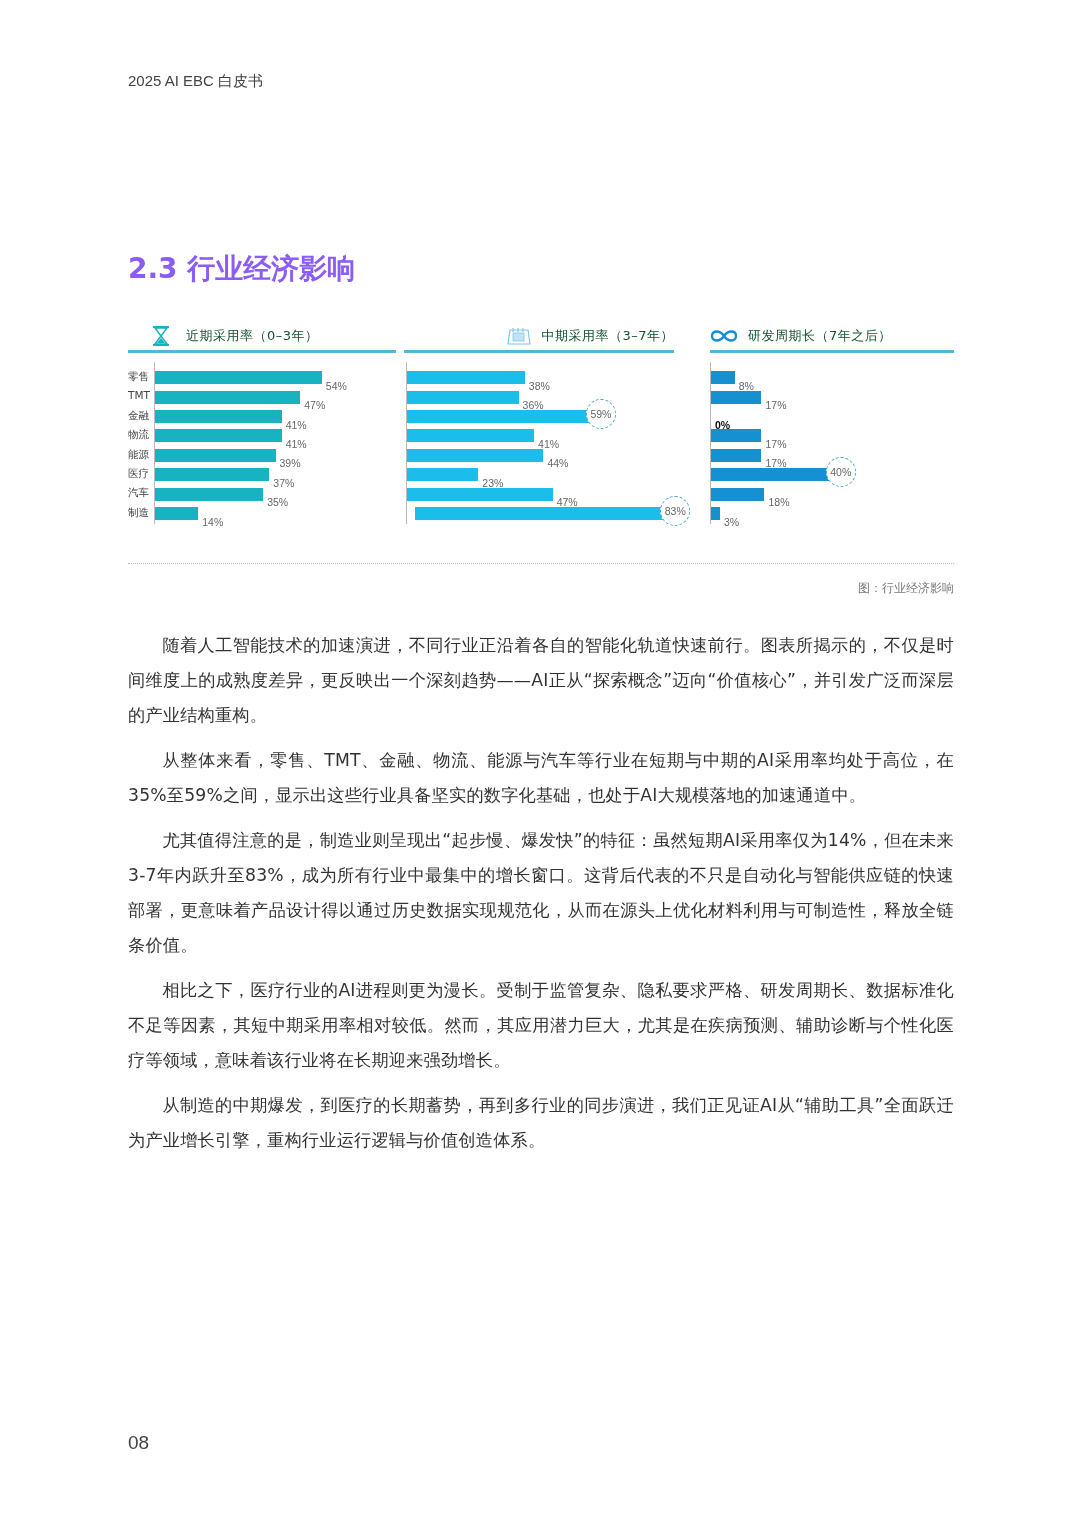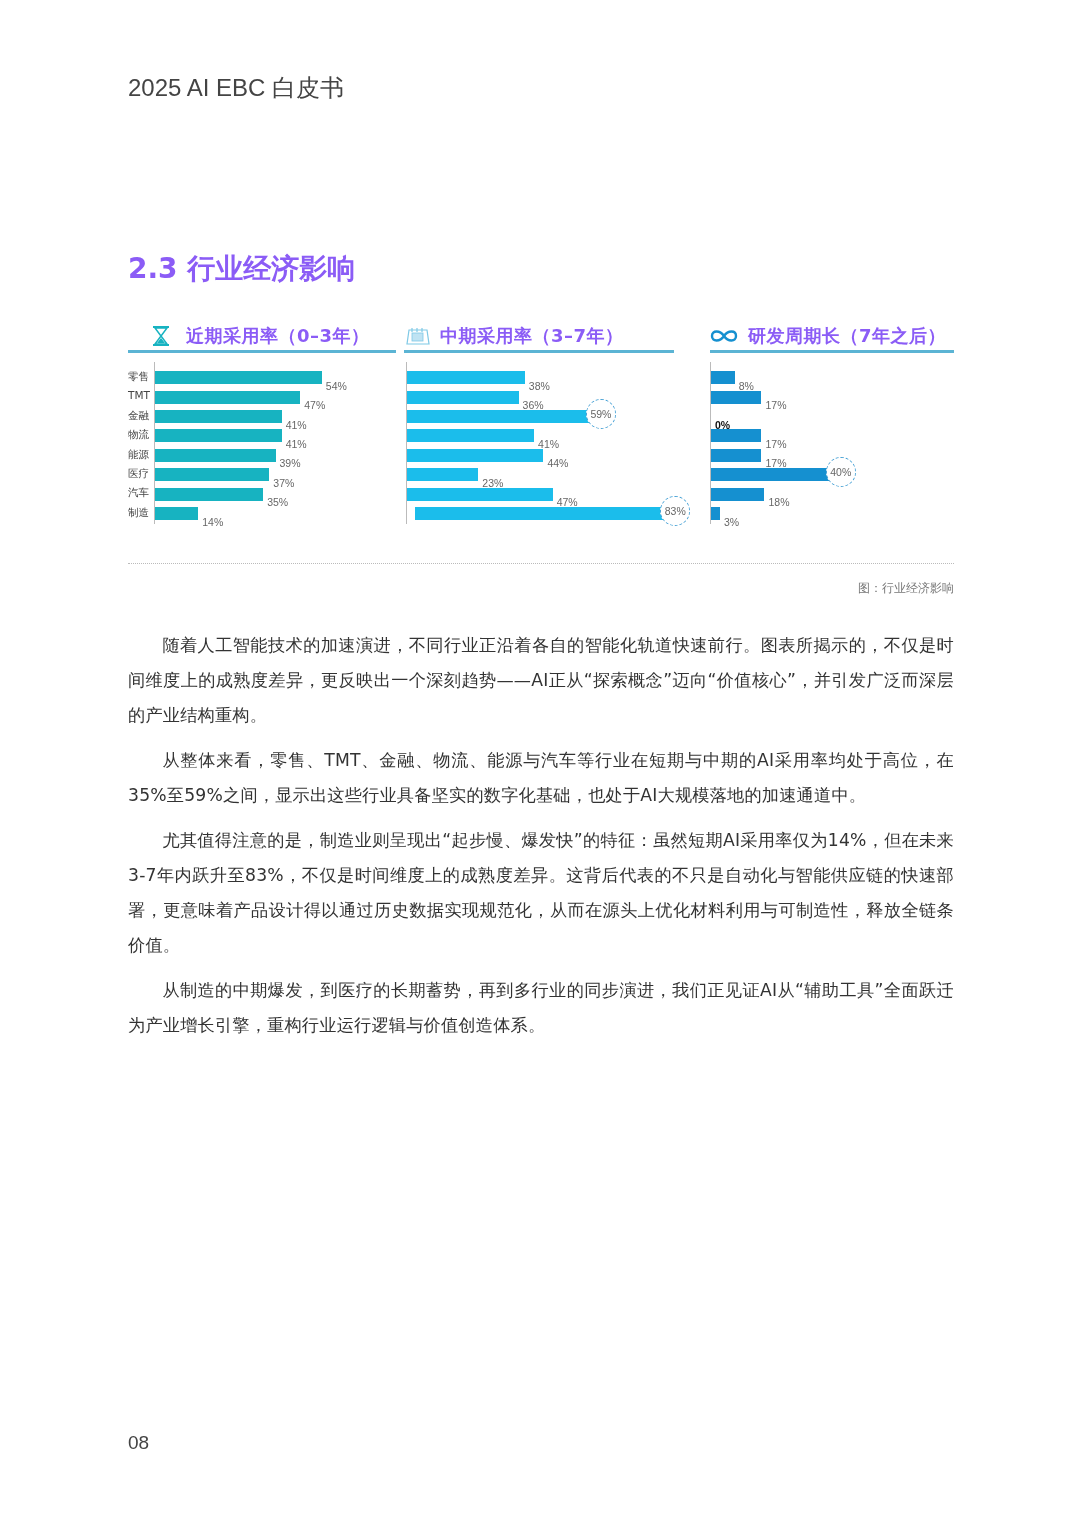--- a/index.html
+++ b/index.html
@@ -2,34 +2,34 @@
 <html><head>
 <meta charset="utf-8">
 <style>
   html, body { margin: 0; padding: 0; }
   body {
     width: 1080px; height: 1525px; background: #ffffff; position: relative;
     font-family: "DejaVu Sans", "Liberation Sans", sans-serif; color: #333;
     overflow: hidden;
   }
   .running-header {
-    position: absolute; left: 128px; top: 72px; font-size: 24px; color: #444;
+    position: absolute; left: 128px; top: 72px; font-size: 15px; color: #444;
     font-family: "Liberation Sans", "DejaVu Sans", sans-serif;
   }
   .section-title {
     position: absolute; left: 128px; top: 250px; font-size: 28px; font-weight: bold;
     color: #8b5cf6;
   }
   .panel { position: absolute; top: 322px; }
   .panel-header {
     display: flex; align-items: center; height: 28px; border-bottom: 3px solid #5bb4d4;
     padding-left: 24px; box-sizing: border-box; height: 31px;
   }
   .panel-header .icon { width: 26px; height: 22px; margin-right: 8px; display: flex; align-items: center; }
-  .panel-header .label { font-size: 18px; font-weight: bold; color: #8b5cf6; letter-spacing: 0.5px; }
+  .panel-header .label { font-size: 13px; font-weight: normal; color: #14532d; letter-spacing: 0.5px; }
   .chart-area { position: absolute; top: 40px; left: 0; }
   .axis { position: absolute; top: 0; width: 1px; background: #bbb; height: 162px; }
   .row { position: absolute; height: 19.5px; display: flex; align-items: center; }
   .row-label {
     position: absolute; width: 30px; text-align: left; font-size: 10.5px; color: #444;
   }
   .bar { height: 13px; }
   .val { font-size: 10.5px; color: #666; margin-left: 4px; font-family: "Liberation Sans", sans-serif; margin-top: 16px; }
   .val.zero { color: #111; font-weight: bold; margin-left: 4px; }
   .highlight {
@@ -113,21 +113,21 @@
       </div>
       <div class="row-label" style="left: 0px; top: 143.8px;">制造</div>
       <div class="row" style="left: 27px; top: 141.8px;">
         <div class="bar" style="width: 43.26px; background: rgb(23, 179, 193);"></div>
         <span class="val">14%</span>
       </div>
     </div>
 </div>
 
 <div class="panel" style="left:404px; width:270px;">
-  <div class="panel-header" style="padding-left:2px;">
+  <div class="panel-header" style="padding-left:2px;justify-content:flex-end;">
     <span class="icon">
       <svg width="24" height="20" viewBox="0 0 24 20">
         <path d="M3 4 L21 4 L23 18 L1 18 Z" fill="none" stroke="#7fc9e6" stroke-width="1.2"></path>
         <rect x="6" y="7" width="11" height="8" fill="#bfe3f3" stroke="#7fc9e6" stroke-width="0.8"></rect>
         <line x1="6" y1="2" x2="6" y2="6" stroke="#7fc9e6" stroke-width="1.2"></line>
         <line x1="11" y1="2" x2="11" y2="6" stroke="#7fc9e6" stroke-width="1.2"></line>
         <line x1="16" y1="2" x2="16" y2="6" stroke="#7fc9e6" stroke-width="1.2"></line>
       </svg>
     </span>
     <span class="label">中期采用率（3–7年）</span>
@@ -214,17 +214,18 @@
       </div>
     </div>
 </div>
 
 <div class="divider"></div>
 <div class="caption">图：行业经济影响</div>
 
 <div class="body-text">
   <p>随着人工智能技术的加速演进，不同行业正沿着各自的智能化轨道快速前行。图表所揭示的，不仅是时间维度上的成熟度差异，更反映出一个深刻趋势——AI正从“探索概念”迈向“价值核心”，并引发广泛而深层的产业结构重构。</p>
   <p>从整体来看，零售、TMT、金融、物流、能源与汽车等行业在短期与中期的AI采用率均处于高位，在35%至59%之间，显示出这些行业具备坚实的数字化基础，也处于AI大规模落地的加速通道中。</p>
-  <p>尤其值得注意的是，制造业则呈现出“起步慢、爆发快”的特征：虽然短期AI采用率仅为14%，但在未来3-7年内跃升至83%，不仅是时间维度上的成熟度差异。这背后代表的不只是自动化与智能供应链的快速部署，更意味着产品设计得以通过历史数据实现规范化，从而在源头上优化材料利用与可制造性，释放全链条价值。</p>
+  <p>尤其值得注意的是，制造业则呈现出“起步慢、爆发快”的特征：虽然短期AI采用率仅为14%，但在未来3-7年内跃升至83%，成为所有行业中最集中的增长窗口。这背后代表的不只是自动化与智能供应链的快速部署，更意味着产品设计得以通过历史数据实现规范化，从而在源头上优化材料利用与可制造性，释放全链条价值。</p>
+  <p>相比之下，医疗行业的AI进程则更为漫长。受制于监管复杂、隐私要求严格、研发周期长、数据标准化不足等因素，其短中期采用率相对较低。然而，其应用潜力巨大，尤其是在疾病预测、辅助诊断与个性化医疗等领域，意味着该行业将在长期迎来强劲增长。</p>
   <p>从制造的中期爆发，到医疗的长期蓄势，再到多行业的同步演进，我们正见证AI从“辅助工具”全面跃迁为产业增长引擎，重构行业运行逻辑与价值创造体系。</p>
 </div>
 
 <div class="page-number">08</div>
 
 </body></html>

